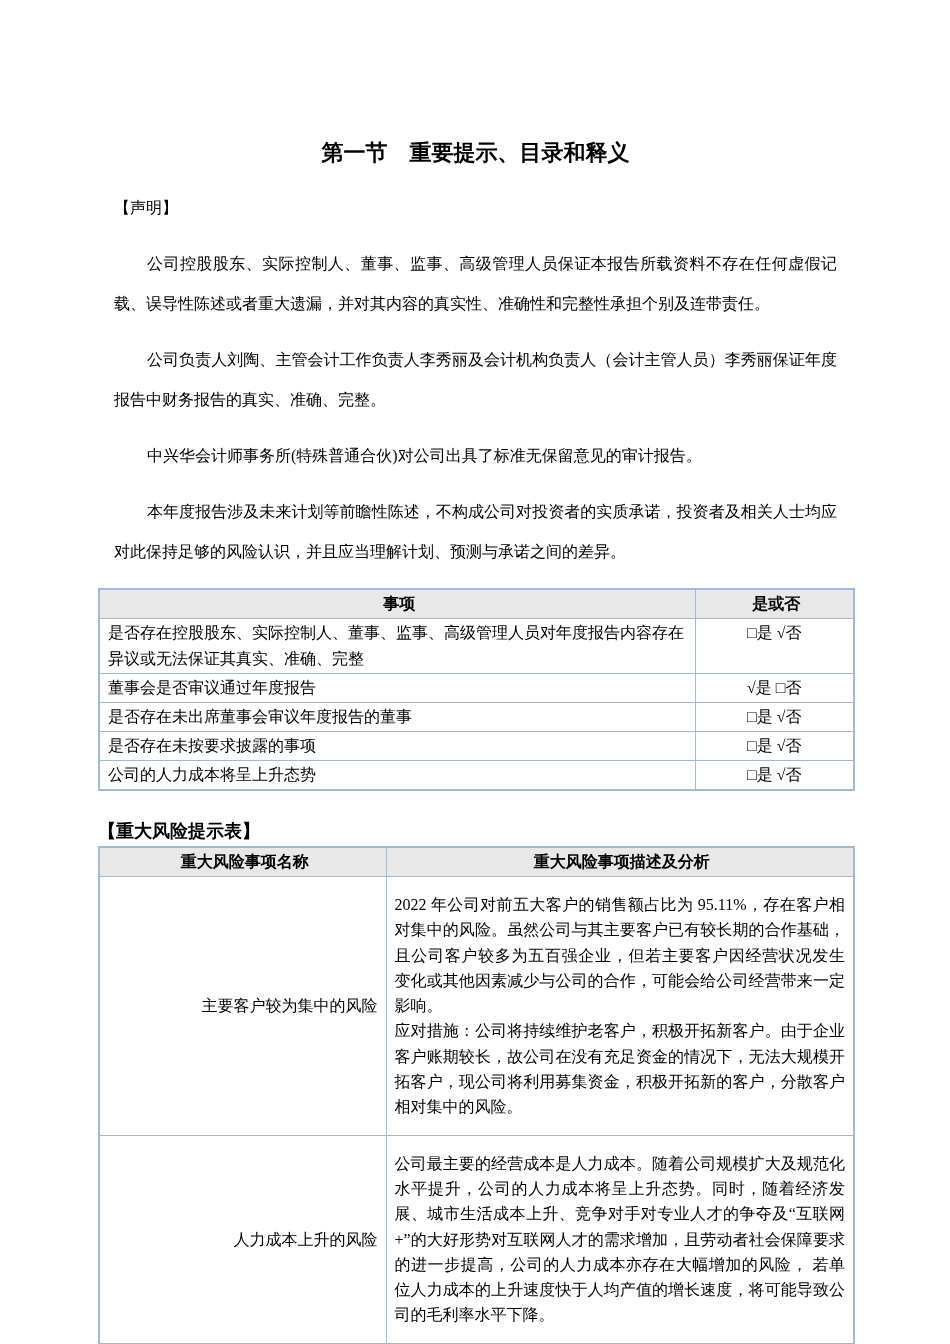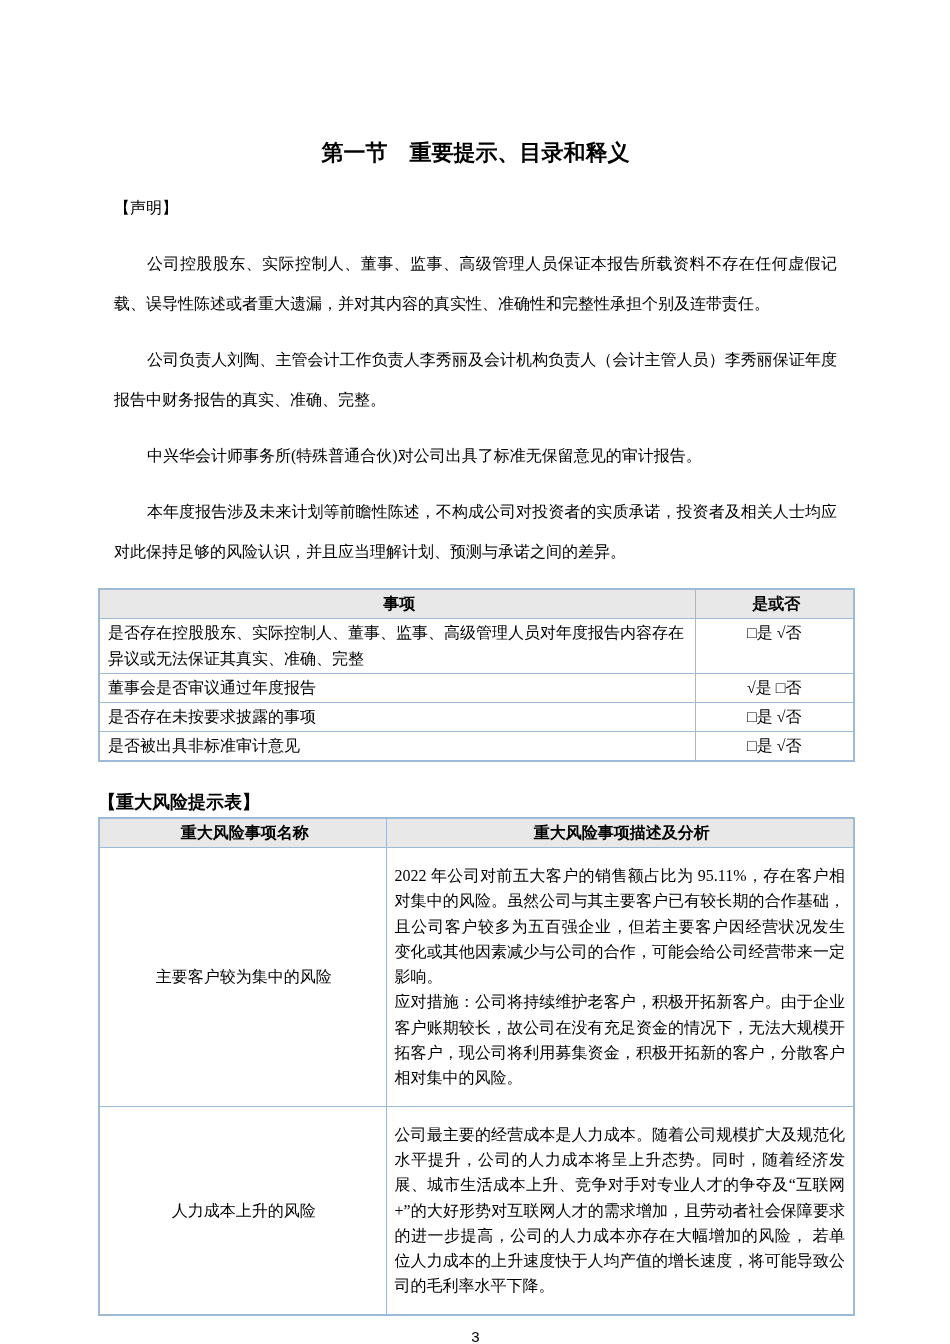--- a/index.html
+++ b/index.html
@@ -50,21 +50,21 @@
   .t1 col.c-ans  { width:159px; }
   
   .risk-label {
     font-family:"Liberation Sans","DejaVu Sans",sans-serif;
     font-size:18px; font-weight:bold;
     margin:28px 0 3px 0; line-height:24px;
   }
   .t2 { border:2px solid #9dbad7; }
   .t2 col.c-name { width:287px; }
   .t2 col.c-desc { width:468px; }
-  .t2 td.name { vertical-align:middle; text-align:center; padding-left:10px; line-height:25px; }
+  .t2 td.name { vertical-align:middle; text-align:right; padding-left:10px; line-height:25px; }
   .t2 td.desc {
     text-align:justify; line-height:25.3px;
     white-space:pre-line; padding:15px 8px;
   }
   .t2 tr.r0 { height:226px; }
   .t2 tr.r1 { height:188px; }
   
   .footer {
     margin-top:12px; text-align:center;
     font-family:"Liberation Sans","DejaVu Sans",sans-serif;
@@ -100,25 +100,29 @@
     <tbody>
       <tr>
         <td class="item">是否存在控股股东、实际控制人、董事、监事、高级管理人员对年度报告内容存在异议或无法保证其真实、准确、完整</td>
         <td class="ans">□是 √否</td>
       </tr>
       <tr>
         <td class="item">董事会是否审议通过年度报告</td>
         <td class="ans">√是 □否</td>
       </tr>
       <tr>
+        <td class="item">是否存在未出席董事会审议年度报告的董事</td>
+        <td class="ans">□是 √否</td>
+      </tr>
+      <tr>
         <td class="item">是否存在未按要求披露的事项</td>
         <td class="ans">□是 √否</td>
       </tr>
       <tr>
-        <td class="item">是否被出具非标准审计意见</td>
+        <td class="item">公司的人力成本将呈上升态势</td>
         <td class="ans">□是 √否</td>
       </tr>
     </tbody>
   </table>
 
   <p class="risk-label">【重大风险提示表】</p>
 
   <table class="t2">
     <colgroup>
         <col class="c-name">

